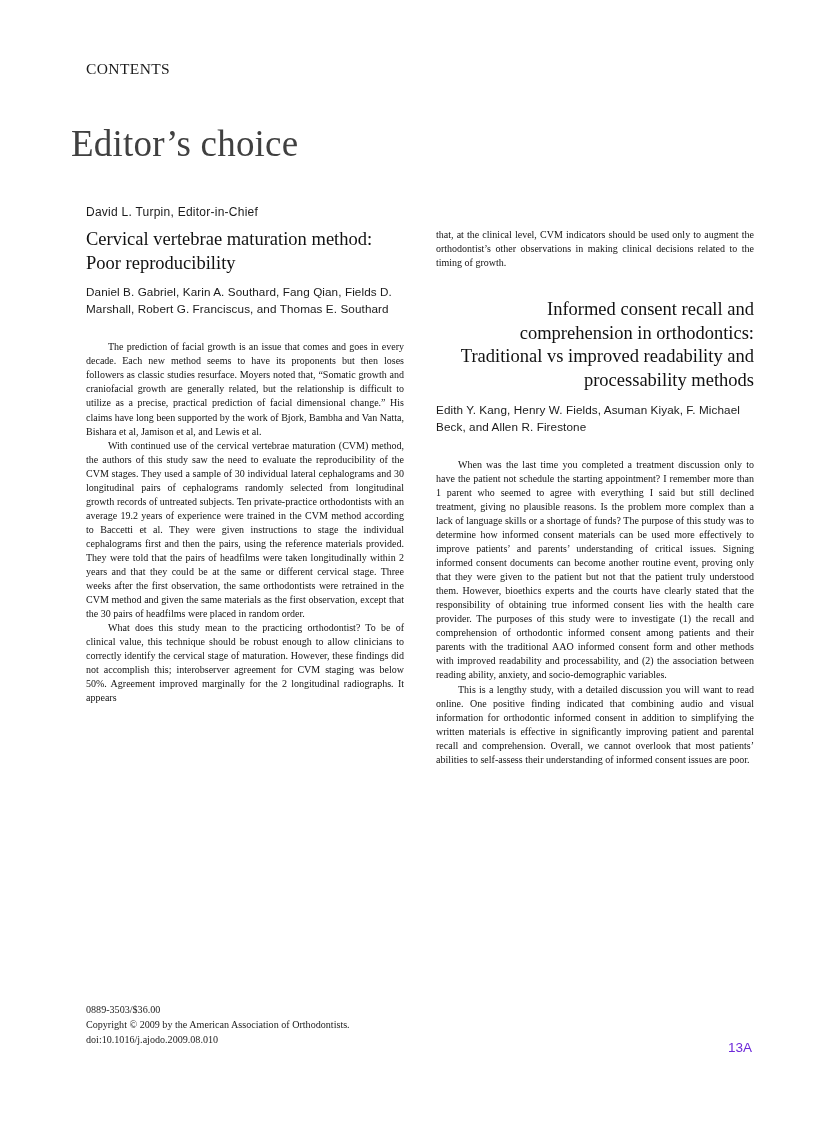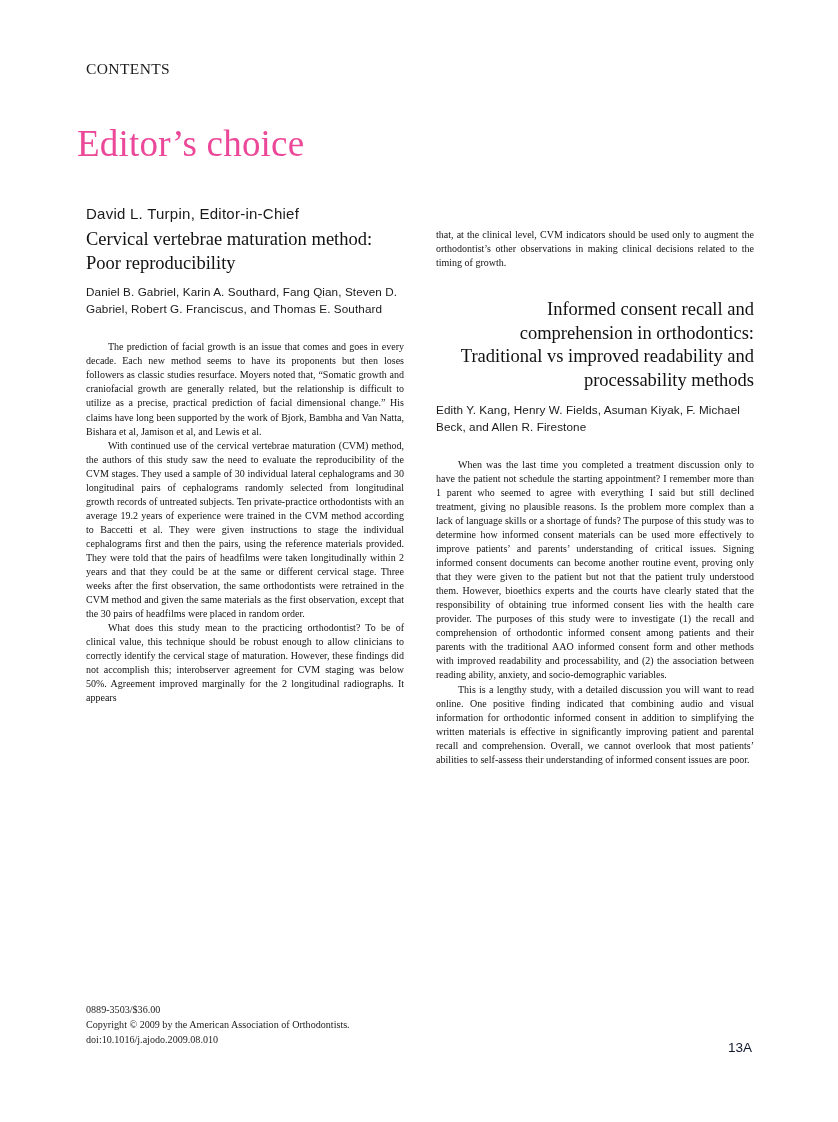--- a/index.html
+++ b/index.html
@@ -22,35 +22,35 @@
     position: absolute;
     left: 86px;
     top: 60px;
     font-family: "Liberation Serif", serif;
     font-size: 15.5px;
     letter-spacing: 0.4px;
     color: #1a1a1a;
   }
   .editors-choice {
     position: absolute;
-    left: 77px;
+    left: 71px;
     top: 122px;
     font-family: "Liberation Serif", serif;
     font-size: 37px;
     font-weight: normal;
-    color: #ec4899;
+    color: #404040;
     margin: 0;
     letter-spacing: 0.2px;
   }
   .editor-byline {
     position: absolute;
     left: 86px;
     top: 205px;
     font-family: "Liberation Sans", sans-serif;
-    font-size: 15px;
+    font-size: 12px;
     color: #1a1a1a;
     letter-spacing: 0.25px;
   }
 
   
   .col {
     position: absolute;
     top: 228px;
     width: 318px;
   }
@@ -104,39 +104,39 @@
     width: 330px;
   }
   .footnote div { white-space: nowrap; }
 
   .page-number {
     position: absolute;
     right: 86px;
     top: 1040px;
     font-family: "Liberation Sans", sans-serif;
     font-size: 13.5px;
-    color: #0f172a;
+    color: #6d28d9;
   }
 </style>
 </head>
 <body>
 
 <div class="page">
 
   <div class="contents-label">CONTENTS</div>
 
   <h1 class="editors-choice">Editor’s choice</h1>
 
   <div class="editor-byline">David L. Turpin, Editor-in-Chief</div>
 
   <div class="col col-left">
 
     <h2 class="art-title">Cervical vertebrae maturation method: Poor reproducibility</h2>
 
-    <div class="art-authors">Daniel B. Gabriel, Karin A. Southard, Fang Qian, Steven D. Gabriel, Robert G. Franciscus, and Thomas E. Southard</div>
+    <div class="art-authors">Daniel B. Gabriel, Karin A. Southard, Fang Qian, Fields D. Marshall, Robert G. Franciscus, and Thomas E. Southard</div>
 
     <div class="spacer-sm"></div>
 
     <p class="body">The prediction of facial growth is an issue that comes and goes in every decade. Each new method seems to have its proponents but then loses followers as classic studies resurface. Moyers noted that, “Somatic growth and craniofacial growth are generally related, but the relationship is difficult to utilize as a precise, practical prediction of facial dimensional change.” His claims have long been supported by the work of Bjork, Bambha and Van Natta, Bishara et al, Jamison et al, and Lewis et al.</p>
     <p class="body">With continued use of the cervical vertebrae maturation (CVM) method, the authors of this study saw the need to evaluate the reproducibility of the CVM stages. They used a sample of 30 individual lateral cephalograms and 30 longitudinal pairs of cephalograms randomly selected from longitudinal growth records of untreated subjects. Ten private-practice orthodontists with an average 19.2 years of experience were trained in the CVM method according to Baccetti et al. They were given instructions to stage the individual cephalograms first and then the pairs, using the reference materials provided. They were told that the pairs of headfilms were taken longitudinally within 2 years and that they could be at the same or different cervical stage. Three weeks after the first observation, the same orthodontists were retrained in the CVM method and given the same materials as the first observation, except that the 30 pairs of headfilms were placed in random order.</p>
     <p class="body">What does this study mean to the practicing orthodontist? To be of clinical value, this technique should be robust enough to allow clinicians to correctly identify the cervical stage of maturation. However, these findings did not accomplish this; interobserver agreement for CVM staging was below 50%. Agreement improved marginally for the 2 longitudinal radiographs. It appears</p>
   </div>
 
   <div class="col col-right">
 

